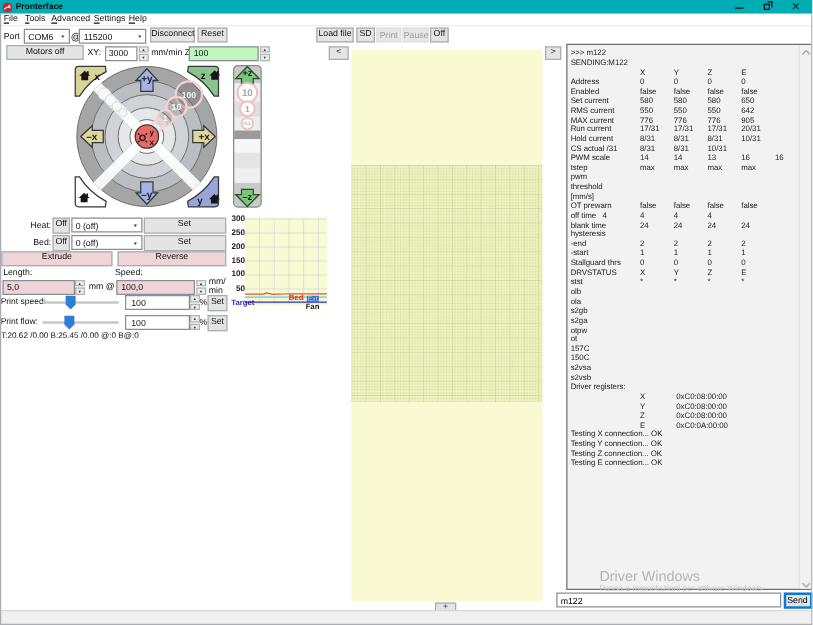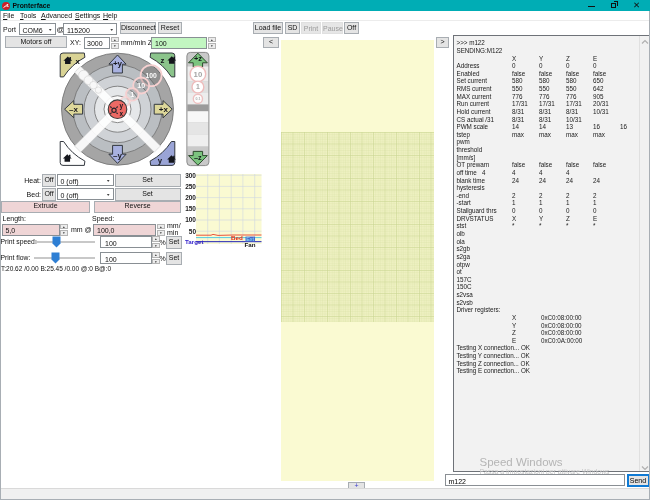--- a/index.html
+++ b/index.html
@@ -531,21 +531,21 @@
         <span style="left:2.5px">Testing E connection... OK</span>
       </div>
 <div class="abs" style="left:185px;top:0;width:1px;height:435px;background:#e0e0e0"></div>
 <div class="abs" style="left:186px;top:0;width:9px;height:435px;background:#f1f1f1"></div>
 <svg class="abs" style="left:187px;top:3px" width="8" height="6">
         <path d="M1,4.5 L4,1.5 L7,4.5" stroke="#b0b0b0" stroke-width="1.2" fill="none"></path>
       </svg>
 <svg class="abs" style="left:187px;top:429px" width="8" height="6">
         <path d="M1,1.5 L4,4.5 L7,1.5" stroke="#b0b0b0" stroke-width="1.2" fill="none"></path>
       </svg>
-<div class="abs" style="left:25.5px;top:419.5px;font-size:11.5px;color:#b5b5b5">Speed Windows</div>
+<div class="abs" style="left:25.5px;top:419.5px;font-size:11.5px;color:#b5b5b5">Driver Windows</div>
 <div class="abs" style="left:25.5px;top:432px;font-size:6.8px;color:#c4c4c4">Passa a Impostazioni per attivare Windows</div>
 </div>
 <div class="abs" style="left:444.5px;top:474px;width:180px;height:12px;background:#fff;border:1px solid #8a8f94">
       <span style="position:absolute;left:3px;top:2.5px;font-size:7px">m122</span>
     </div>
 <div class="abs" style="left:626.5px;top:473.5px;width:23px;height:13px;background:#e4e4e4;border:2px solid #0f7ad4;font-size:7px;text-align:center;line-height:9px">Send</div>
 
 <div class="abs" style="left:0;top:488px;width:650px;height:12px;background:#f0f0f0;border-top:1px solid #d9d9d9"></div>
 <div class="abs" style="left:0;top:11px;width:1px;height:489px;background:#a8aeb4"></div>
 <div class="abs" style="left:649px;top:11px;width:1px;height:489px;background:#a8aeb4"></div>

